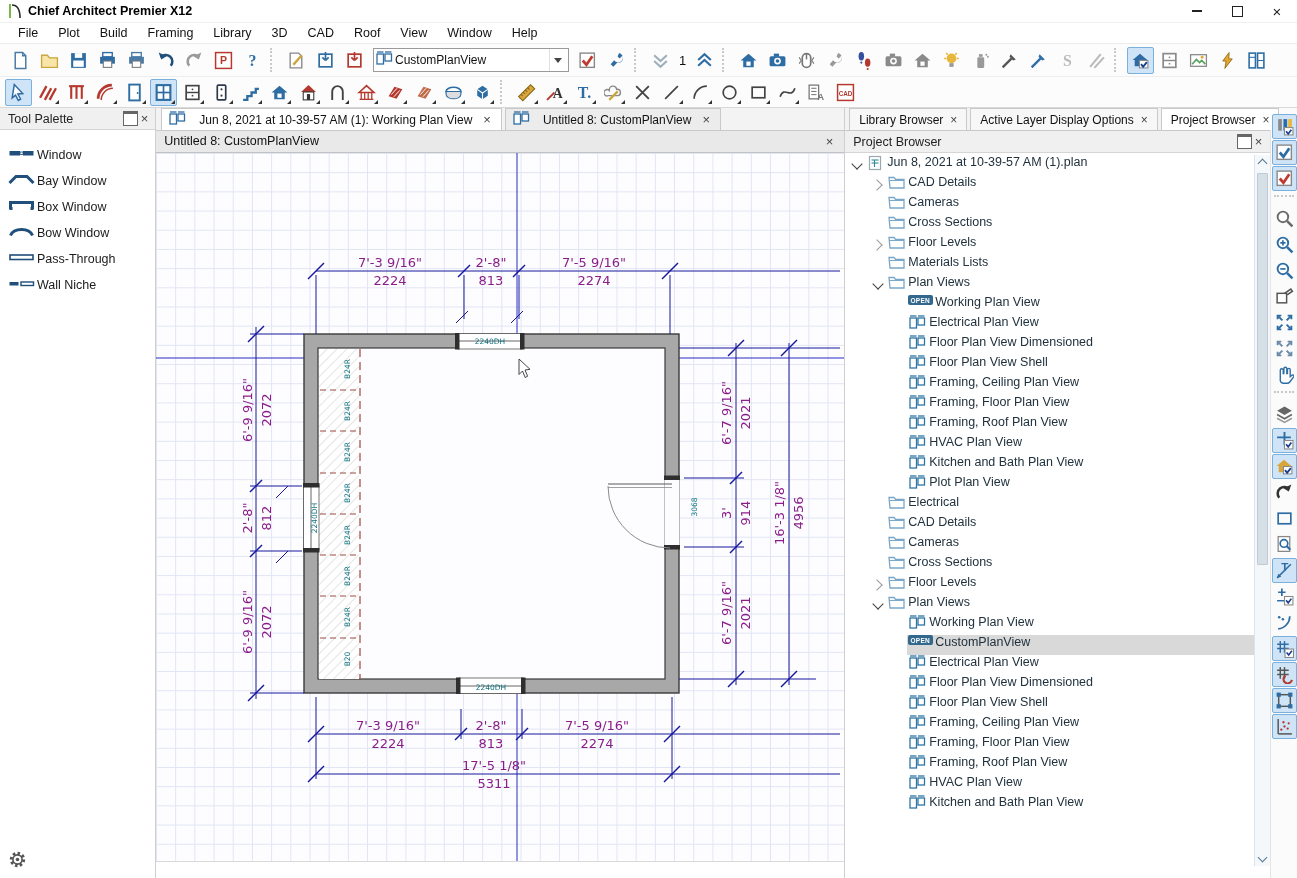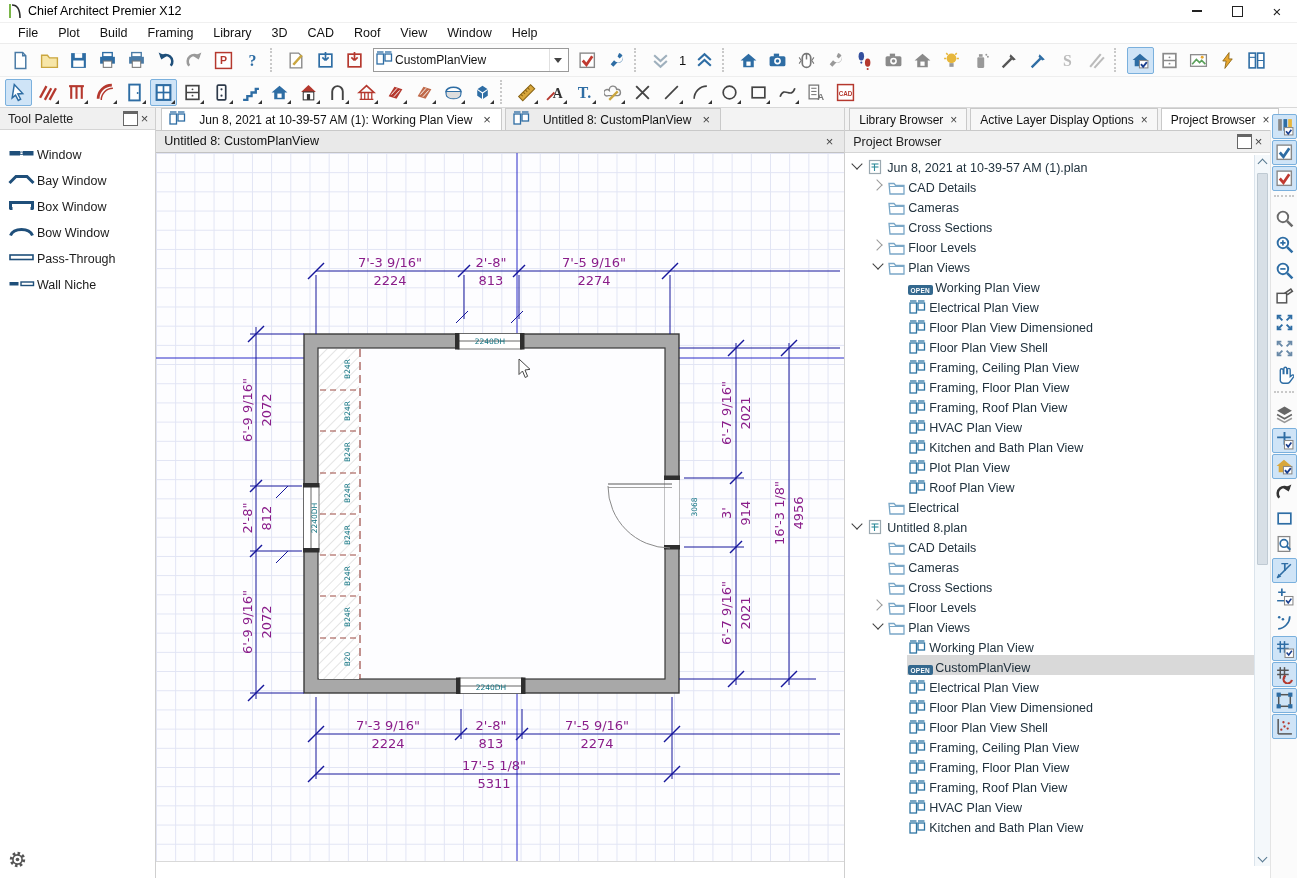--- a/index.html
+++ b/index.html
@@ -1,21 +1,21 @@
 <!DOCTYPE html>
 <html><head>
 <meta charset="utf-8">
 <style>
   html,body{margin:0;padding:0;}
   body{width:1297px;height:878px;overflow:hidden;font-family:"Liberation Sans","DejaVu Sans",sans-serif;font-size:12px;color:#1c1c1c;background:#fff;-webkit-font-smoothing:antialiased;}
   .app{position:relative;width:1297px;height:878px;background:#fff;}
   
   .titlebar{height:22px;display:flex;align-items:center;background:#fff;border-bottom:1px solid #f0f0f0;}
   .titlebar .logo{margin:0 6px 0 8px;display:flex;align-items:center;}
-  .titlebar .title{font-size:12.5px;color:#000;}
+  .titlebar .title{font-size:12.5px;color:#000;font-weight:bold;}
   .wincontrols{margin-left:auto;display:flex;align-items:center;height:100%;}
   .wbtn{width:40px;height:100%;display:flex;align-items:center;justify-content:center;color:#222;}
   .wbtn .sq{width:9px;height:9px;border:1.2px solid #222;}
   .wbtn .mn{width:10px;height:1.5px;background:#222;}
   .wbtn.close{font-size:15px;}
   
   .menubar{height:20px;display:flex;align-items:center;background:#fff;padding-left:8px;border-bottom:1px solid #ececec;}
   .menu-item{padding:2px 10px;font-size:12.5px;color:#111;}
   
   .tb{display:flex;align-items:center;background:#fcfcfc;}
@@ -63,21 +63,21 @@
   .phead .sp{flex:1;}
   .treewrap{position:relative;flex:1;overflow:hidden;}
   .tree{position:absolute;left:0;top:2px;right:16px;bottom:0;overflow:hidden;}
   .trow{display:flex;align-items:center;height:20px;white-space:nowrap;}
   .trow .exp{width:16px;display:flex;align-items:center;justify-content:center;}
   .chev-d{width:7px;height:7px;border-right:1.6px solid #3f3f3f;border-bottom:1.6px solid #3f3f3f;transform:rotate(45deg);margin-top:-3px;}
   .chev-r{width:7px;height:7px;border-right:1.4px solid #9a9a9a;border-bottom:1.4px solid #9a9a9a;transform:rotate(-45deg);margin-left:-2px;}
   .trow .ticn{width:20px;display:flex;align-items:center;justify-content:center;flex:none;}
   .trow .tlab{font-size:12.5px;color:#21323e;padding:0 4px 0 2px;}
   .trow.sel .selband{background:#d9d9d9;}
-  .selband{display:flex;align-items:flex-end;height:20px;flex:1;}
+  .selband{display:flex;align-items:flex-start;height:20px;flex:1;}
   .openbadge{font-size:6.5px;font-weight:bold;color:#fff;background:#33688e;border-radius:2px;padding:1.5px 2.5px;letter-spacing:.3px;}
   .vscroll{position:absolute;top:2px;right:0;width:15px;bottom:16px;background:#f4f8fb;border-left:1px solid #dbe4ec;}
   .vscroll .thumb{position:absolute;left:2px;right:2px;top:18px;height:390px;background:#d7dfe6;border:1px solid #bfcad3;border-radius:1px;}
   .varr{position:absolute;left:0;width:15px;height:14px;display:flex;align-items:center;justify-content:center;}
   .varr.up{top:0;}  .varr.dn{bottom:0;}
   .varr i{width:6px;height:6px;border-right:1.5px solid #54778f;border-bottom:1.5px solid #54778f;}
   .varr.up i{transform:rotate(-135deg);margin-top:3px;}
   .varr.dn i{transform:rotate(45deg);margin-bottom:3px;}
   
   .sidebar{width:26px;background:#fbfbfb;border-left:1px solid #e4e4e4;display:flex;flex-direction:column;align-items:center;padding-top:6px;}
@@ -912,223 +912,202 @@
                   <svg width="17" height="14" viewBox="0 0 17 14">
                     <path d="M1 2.5 h5 l1.7 2 h8.3 v8.5 h-14z" fill="#fff" stroke="#7aa7c7" stroke-width="1.3"></path>
                     <path d="M1 5.5 h15" stroke="#7aa7c7" stroke-width="1"></path>
                   </svg>
                 </span>
                 <span class="tlab">Floor Levels</span>
               </span>
             </div>
             <div class="trow">
               <span style="width: 25px; flex: 0 0 auto;"></span>
-              <span class="exp">
-                <i class="chev-d"></i>
-              </span>
+              <span class="exp"></span>
               <span class="selband">
                 <span class="ticn">
                   <svg width="17" height="14" viewBox="0 0 17 14">
                     <path d="M1 2.5 h5 l1.7 2 h8.3 v8.5 h-14z" fill="#fff" stroke="#7aa7c7" stroke-width="1.3"></path>
                     <path d="M1 5.5 h15" stroke="#7aa7c7" stroke-width="1"></path>
                   </svg>
                 </span>
-                <span class="tlab">Plan Views</span>
-              </span>
-            </div>
-            <div class="trow">
-              <span style="width: 46px; flex: 0 0 auto;"></span>
-              <span class="exp"></span>
-              <span class="selband">
-                <span class="ticn" style="width: 26px;">
-                  <span class="openbadge">OPEN</span>
-                </span>
-                <span class="tlab">Working Plan View</span>
-              </span>
-            </div>
-            <div class="trow">
-              <span style="width: 46px; flex: 0 0 auto;"></span>
-              <span class="exp"></span>
-              <span class="selband">
-                <span class="ticn">
-                  <svg width="17" height="15" viewBox="0 0 17 15">
-                    <rect x="1" y="3" width="6.5" height="10" fill="#fff" stroke="#2e75a3" stroke-width="1.3"></rect>
-                    <rect x="9" y="3" width="6.5" height="7" fill="#fff" stroke="#2e75a3" stroke-width="1.3"></rect>
-                    <line x1="1" y1="1" x2="7.5" y2="1" stroke="#2e75a3" stroke-width="1.3"></line>
-                    <line x1="9" y1="1" x2="15.5" y2="1" stroke="#2e75a3" stroke-width="1.3"></line>
-                  </svg>
-                </span>
-                <span class="tlab">Electrical Plan View</span>
-              </span>
-            </div>
-            <div class="trow">
-              <span style="width: 46px; flex: 0 0 auto;"></span>
-              <span class="exp"></span>
-              <span class="selband">
-                <span class="ticn">
-                  <svg width="17" height="15" viewBox="0 0 17 15">
-                    <rect x="1" y="3" width="6.5" height="10" fill="#fff" stroke="#2e75a3" stroke-width="1.3"></rect>
-                    <rect x="9" y="3" width="6.5" height="7" fill="#fff" stroke="#2e75a3" stroke-width="1.3"></rect>
-                    <line x1="1" y1="1" x2="7.5" y2="1" stroke="#2e75a3" stroke-width="1.3"></line>
-                    <line x1="9" y1="1" x2="15.5" y2="1" stroke="#2e75a3" stroke-width="1.3"></line>
-                  </svg>
-                </span>
-                <span class="tlab">Floor Plan View Dimensioned</span>
-              </span>
-            </div>
-            <div class="trow">
-              <span style="width: 46px; flex: 0 0 auto;"></span>
-              <span class="exp"></span>
-              <span class="selband">
-                <span class="ticn">
-                  <svg width="17" height="15" viewBox="0 0 17 15">
-                    <rect x="1" y="3" width="6.5" height="10" fill="#fff" stroke="#2e75a3" stroke-width="1.3"></rect>
-                    <rect x="9" y="3" width="6.5" height="7" fill="#fff" stroke="#2e75a3" stroke-width="1.3"></rect>
-                    <line x1="1" y1="1" x2="7.5" y2="1" stroke="#2e75a3" stroke-width="1.3"></line>
-                    <line x1="9" y1="1" x2="15.5" y2="1" stroke="#2e75a3" stroke-width="1.3"></line>
-                  </svg>
-                </span>
-                <span class="tlab">Floor Plan View Shell</span>
-              </span>
-            </div>
-            <div class="trow">
-              <span style="width: 46px; flex: 0 0 auto;"></span>
-              <span class="exp"></span>
-              <span class="selband">
-                <span class="ticn">
-                  <svg width="17" height="15" viewBox="0 0 17 15">
-                    <rect x="1" y="3" width="6.5" height="10" fill="#fff" stroke="#2e75a3" stroke-width="1.3"></rect>
-                    <rect x="9" y="3" width="6.5" height="7" fill="#fff" stroke="#2e75a3" stroke-width="1.3"></rect>
-                    <line x1="1" y1="1" x2="7.5" y2="1" stroke="#2e75a3" stroke-width="1.3"></line>
-                    <line x1="9" y1="1" x2="15.5" y2="1" stroke="#2e75a3" stroke-width="1.3"></line>
-                  </svg>
-                </span>
-                <span class="tlab">Framing, Ceiling Plan View</span>
-              </span>
-            </div>
-            <div class="trow">
-              <span style="width: 46px; flex: 0 0 auto;"></span>
-              <span class="exp"></span>
-              <span class="selband">
-                <span class="ticn">
-                  <svg width="17" height="15" viewBox="0 0 17 15">
-                    <rect x="1" y="3" width="6.5" height="10" fill="#fff" stroke="#2e75a3" stroke-width="1.3"></rect>
-                    <rect x="9" y="3" width="6.5" height="7" fill="#fff" stroke="#2e75a3" stroke-width="1.3"></rect>
-                    <line x1="1" y1="1" x2="7.5" y2="1" stroke="#2e75a3" stroke-width="1.3"></line>
-                    <line x1="9" y1="1" x2="15.5" y2="1" stroke="#2e75a3" stroke-width="1.3"></line>
-                  </svg>
-                </span>
-                <span class="tlab">Framing, Floor Plan View</span>
-              </span>
-            </div>
-            <div class="trow">
-              <span style="width: 46px; flex: 0 0 auto;"></span>
-              <span class="exp"></span>
-              <span class="selband">
-                <span class="ticn">
-                  <svg width="17" height="15" viewBox="0 0 17 15">
-                    <rect x="1" y="3" width="6.5" height="10" fill="#fff" stroke="#2e75a3" stroke-width="1.3"></rect>
-                    <rect x="9" y="3" width="6.5" height="7" fill="#fff" stroke="#2e75a3" stroke-width="1.3"></rect>
-                    <line x1="1" y1="1" x2="7.5" y2="1" stroke="#2e75a3" stroke-width="1.3"></line>
-                    <line x1="9" y1="1" x2="15.5" y2="1" stroke="#2e75a3" stroke-width="1.3"></line>
-                  </svg>
-                </span>
-                <span class="tlab">Framing, Roof Plan View</span>
-              </span>
-            </div>
-            <div class="trow">
-              <span style="width: 46px; flex: 0 0 auto;"></span>
-              <span class="exp"></span>
-              <span class="selband">
-                <span class="ticn">
-                  <svg width="17" height="15" viewBox="0 0 17 15">
-                    <rect x="1" y="3" width="6.5" height="10" fill="#fff" stroke="#2e75a3" stroke-width="1.3"></rect>
-                    <rect x="9" y="3" width="6.5" height="7" fill="#fff" stroke="#2e75a3" stroke-width="1.3"></rect>
-                    <line x1="1" y1="1" x2="7.5" y2="1" stroke="#2e75a3" stroke-width="1.3"></line>
-                    <line x1="9" y1="1" x2="15.5" y2="1" stroke="#2e75a3" stroke-width="1.3"></line>
-                  </svg>
-                </span>
-                <span class="tlab">HVAC Plan View</span>
-              </span>
-            </div>
-            <div class="trow">
-              <span style="width: 46px; flex: 0 0 auto;"></span>
-              <span class="exp"></span>
-              <span class="selband">
-                <span class="ticn">
-                  <svg width="17" height="15" viewBox="0 0 17 15">
-                    <rect x="1" y="3" width="6.5" height="10" fill="#fff" stroke="#2e75a3" stroke-width="1.3"></rect>
-                    <rect x="9" y="3" width="6.5" height="7" fill="#fff" stroke="#2e75a3" stroke-width="1.3"></rect>
-                    <line x1="1" y1="1" x2="7.5" y2="1" stroke="#2e75a3" stroke-width="1.3"></line>
-                    <line x1="9" y1="1" x2="15.5" y2="1" stroke="#2e75a3" stroke-width="1.3"></line>
-                  </svg>
-                </span>
-                <span class="tlab">Kitchen and Bath Plan View</span>
-              </span>
-            </div>
-            <div class="trow">
-              <span style="width: 46px; flex: 0 0 auto;"></span>
-              <span class="exp"></span>
-              <span class="selband">
-                <span class="ticn">
-                  <svg width="17" height="15" viewBox="0 0 17 15">
-                    <rect x="1" y="3" width="6.5" height="10" fill="#fff" stroke="#2e75a3" stroke-width="1.3"></rect>
-                    <rect x="9" y="3" width="6.5" height="7" fill="#fff" stroke="#2e75a3" stroke-width="1.3"></rect>
-                    <line x1="1" y1="1" x2="7.5" y2="1" stroke="#2e75a3" stroke-width="1.3"></line>
-                    <line x1="9" y1="1" x2="15.5" y2="1" stroke="#2e75a3" stroke-width="1.3"></line>
-                  </svg>
-                </span>
-                <span class="tlab">Plot Plan View</span>
-              </span>
-            </div>
-            <div class="trow">
-              <span style="width: 46px; flex: 0 0 auto;"></span>
-              <span class="exp"></span>
-              <span class="selband">
-                <span class="ticn">
-                  <svg width="17" height="15" viewBox="0 0 17 15">
-                    <rect x="1" y="3" width="6.5" height="10" fill="#fff" stroke="#2e75a3" stroke-width="1.3"></rect>
-                    <rect x="9" y="3" width="6.5" height="7" fill="#fff" stroke="#2e75a3" stroke-width="1.3"></rect>
-                    <line x1="1" y1="1" x2="7.5" y2="1" stroke="#2e75a3" stroke-width="1.3"></line>
-                    <line x1="9" y1="1" x2="15.5" y2="1" stroke="#2e75a3" stroke-width="1.3"></line>
-                  </svg>
-                </span>
-                <span class="tlab">Roof Plan View</span>
+                <span class="tlab">Materials Lists</span>
               </span>
             </div>
             <div class="trow">
               <span style="width: 25px; flex: 0 0 auto;"></span>
-              <span class="exp"></span>
+              <span class="exp">
+                <i class="chev-d"></i>
+              </span>
               <span class="selband">
                 <span class="ticn">
                   <svg width="17" height="14" viewBox="0 0 17 14">
                     <path d="M1 2.5 h5 l1.7 2 h8.3 v8.5 h-14z" fill="#fff" stroke="#7aa7c7" stroke-width="1.3"></path>
                     <path d="M1 5.5 h15" stroke="#7aa7c7" stroke-width="1"></path>
                   </svg>
                 </span>
+                <span class="tlab">Plan Views</span>
+              </span>
+            </div>
+            <div class="trow">
+              <span style="width: 46px; flex: 0 0 auto;"></span>
+              <span class="exp"></span>
+              <span class="selband">
+                <span class="ticn" style="width: 26px;">
+                  <span class="openbadge">OPEN</span>
+                </span>
+                <span class="tlab">Working Plan View</span>
+              </span>
+            </div>
+            <div class="trow">
+              <span style="width: 46px; flex: 0 0 auto;"></span>
+              <span class="exp"></span>
+              <span class="selband">
+                <span class="ticn">
+                  <svg width="17" height="15" viewBox="0 0 17 15">
+                    <rect x="1" y="3" width="6.5" height="10" fill="#fff" stroke="#2e75a3" stroke-width="1.3"></rect>
+                    <rect x="9" y="3" width="6.5" height="7" fill="#fff" stroke="#2e75a3" stroke-width="1.3"></rect>
+                    <line x1="1" y1="1" x2="7.5" y2="1" stroke="#2e75a3" stroke-width="1.3"></line>
+                    <line x1="9" y1="1" x2="15.5" y2="1" stroke="#2e75a3" stroke-width="1.3"></line>
+                  </svg>
+                </span>
+                <span class="tlab">Electrical Plan View</span>
+              </span>
+            </div>
+            <div class="trow">
+              <span style="width: 46px; flex: 0 0 auto;"></span>
+              <span class="exp"></span>
+              <span class="selband">
+                <span class="ticn">
+                  <svg width="17" height="15" viewBox="0 0 17 15">
+                    <rect x="1" y="3" width="6.5" height="10" fill="#fff" stroke="#2e75a3" stroke-width="1.3"></rect>
+                    <rect x="9" y="3" width="6.5" height="7" fill="#fff" stroke="#2e75a3" stroke-width="1.3"></rect>
+                    <line x1="1" y1="1" x2="7.5" y2="1" stroke="#2e75a3" stroke-width="1.3"></line>
+                    <line x1="9" y1="1" x2="15.5" y2="1" stroke="#2e75a3" stroke-width="1.3"></line>
+                  </svg>
+                </span>
+                <span class="tlab">Floor Plan View Dimensioned</span>
+              </span>
+            </div>
+            <div class="trow">
+              <span style="width: 46px; flex: 0 0 auto;"></span>
+              <span class="exp"></span>
+              <span class="selband">
+                <span class="ticn">
+                  <svg width="17" height="15" viewBox="0 0 17 15">
+                    <rect x="1" y="3" width="6.5" height="10" fill="#fff" stroke="#2e75a3" stroke-width="1.3"></rect>
+                    <rect x="9" y="3" width="6.5" height="7" fill="#fff" stroke="#2e75a3" stroke-width="1.3"></rect>
+                    <line x1="1" y1="1" x2="7.5" y2="1" stroke="#2e75a3" stroke-width="1.3"></line>
+                    <line x1="9" y1="1" x2="15.5" y2="1" stroke="#2e75a3" stroke-width="1.3"></line>
+                  </svg>
+                </span>
+                <span class="tlab">Floor Plan View Shell</span>
+              </span>
+            </div>
+            <div class="trow">
+              <span style="width: 46px; flex: 0 0 auto;"></span>
+              <span class="exp"></span>
+              <span class="selband">
+                <span class="ticn">
+                  <svg width="17" height="15" viewBox="0 0 17 15">
+                    <rect x="1" y="3" width="6.5" height="10" fill="#fff" stroke="#2e75a3" stroke-width="1.3"></rect>
+                    <rect x="9" y="3" width="6.5" height="7" fill="#fff" stroke="#2e75a3" stroke-width="1.3"></rect>
+                    <line x1="1" y1="1" x2="7.5" y2="1" stroke="#2e75a3" stroke-width="1.3"></line>
+                    <line x1="9" y1="1" x2="15.5" y2="1" stroke="#2e75a3" stroke-width="1.3"></line>
+                  </svg>
+                </span>
+                <span class="tlab">Framing, Ceiling Plan View</span>
+              </span>
+            </div>
+            <div class="trow">
+              <span style="width: 46px; flex: 0 0 auto;"></span>
+              <span class="exp"></span>
+              <span class="selband">
+                <span class="ticn">
+                  <svg width="17" height="15" viewBox="0 0 17 15">
+                    <rect x="1" y="3" width="6.5" height="10" fill="#fff" stroke="#2e75a3" stroke-width="1.3"></rect>
+                    <rect x="9" y="3" width="6.5" height="7" fill="#fff" stroke="#2e75a3" stroke-width="1.3"></rect>
+                    <line x1="1" y1="1" x2="7.5" y2="1" stroke="#2e75a3" stroke-width="1.3"></line>
+                    <line x1="9" y1="1" x2="15.5" y2="1" stroke="#2e75a3" stroke-width="1.3"></line>
+                  </svg>
+                </span>
+                <span class="tlab">Framing, Floor Plan View</span>
+              </span>
+            </div>
+            <div class="trow">
+              <span style="width: 46px; flex: 0 0 auto;"></span>
+              <span class="exp"></span>
+              <span class="selband">
+                <span class="ticn">
+                  <svg width="17" height="15" viewBox="0 0 17 15">
+                    <rect x="1" y="3" width="6.5" height="10" fill="#fff" stroke="#2e75a3" stroke-width="1.3"></rect>
+                    <rect x="9" y="3" width="6.5" height="7" fill="#fff" stroke="#2e75a3" stroke-width="1.3"></rect>
+                    <line x1="1" y1="1" x2="7.5" y2="1" stroke="#2e75a3" stroke-width="1.3"></line>
+                    <line x1="9" y1="1" x2="15.5" y2="1" stroke="#2e75a3" stroke-width="1.3"></line>
+                  </svg>
+                </span>
+                <span class="tlab">Framing, Roof Plan View</span>
+              </span>
+            </div>
+            <div class="trow">
+              <span style="width: 46px; flex: 0 0 auto;"></span>
+              <span class="exp"></span>
+              <span class="selband">
+                <span class="ticn">
+                  <svg width="17" height="15" viewBox="0 0 17 15">
+                    <rect x="1" y="3" width="6.5" height="10" fill="#fff" stroke="#2e75a3" stroke-width="1.3"></rect>
+                    <rect x="9" y="3" width="6.5" height="7" fill="#fff" stroke="#2e75a3" stroke-width="1.3"></rect>
+                    <line x1="1" y1="1" x2="7.5" y2="1" stroke="#2e75a3" stroke-width="1.3"></line>
+                    <line x1="9" y1="1" x2="15.5" y2="1" stroke="#2e75a3" stroke-width="1.3"></line>
+                  </svg>
+                </span>
+                <span class="tlab">HVAC Plan View</span>
+              </span>
+            </div>
+            <div class="trow">
+              <span style="width: 46px; flex: 0 0 auto;"></span>
+              <span class="exp"></span>
+              <span class="selband">
+                <span class="ticn">
+                  <svg width="17" height="15" viewBox="0 0 17 15">
+                    <rect x="1" y="3" width="6.5" height="10" fill="#fff" stroke="#2e75a3" stroke-width="1.3"></rect>
+                    <rect x="9" y="3" width="6.5" height="7" fill="#fff" stroke="#2e75a3" stroke-width="1.3"></rect>
+                    <line x1="1" y1="1" x2="7.5" y2="1" stroke="#2e75a3" stroke-width="1.3"></line>
+                    <line x1="9" y1="1" x2="15.5" y2="1" stroke="#2e75a3" stroke-width="1.3"></line>
+                  </svg>
+                </span>
+                <span class="tlab">Kitchen and Bath Plan View</span>
+              </span>
+            </div>
+            <div class="trow">
+              <span style="width: 46px; flex: 0 0 auto;"></span>
+              <span class="exp"></span>
+              <span class="selband">
+                <span class="ticn">
+                  <svg width="17" height="15" viewBox="0 0 17 15">
+                    <rect x="1" y="3" width="6.5" height="10" fill="#fff" stroke="#2e75a3" stroke-width="1.3"></rect>
+                    <rect x="9" y="3" width="6.5" height="7" fill="#fff" stroke="#2e75a3" stroke-width="1.3"></rect>
+                    <line x1="1" y1="1" x2="7.5" y2="1" stroke="#2e75a3" stroke-width="1.3"></line>
+                    <line x1="9" y1="1" x2="15.5" y2="1" stroke="#2e75a3" stroke-width="1.3"></line>
+                  </svg>
+                </span>
+                <span class="tlab">Plot Plan View</span>
+              </span>
+            </div>
+            <div class="trow">
+              <span style="width: 25px; flex: 0 0 auto;"></span>
+              <span class="exp"></span>
+              <span class="selband">
+                <span class="ticn">
+                  <svg width="17" height="14" viewBox="0 0 17 14">
+                    <path d="M1 2.5 h5 l1.7 2 h8.3 v8.5 h-14z" fill="#fff" stroke="#7aa7c7" stroke-width="1.3"></path>
+                    <path d="M1 5.5 h15" stroke="#7aa7c7" stroke-width="1"></path>
+                  </svg>
+                </span>
                 <span class="tlab">Electrical</span>
-              </span>
-            </div>
-            <div class="trow">
-              <span style="width: 4px; flex: 0 0 auto;"></span>
-              <span class="exp">
-                <i class="chev-d"></i>
-              </span>
-              <span class="selband">
-                <span class="ticn">
-                  <svg width="16" height="16" viewBox="0 0 16 16">
-                    <rect x="2.5" y="1.5" width="11" height="13" fill="#fff" stroke="#9aa8b0" stroke-width="1.2"></rect>
-                    <g stroke="#2e8a9a" stroke-width="1.1">
-                      <line x1="4.5" y1="5" x2="11.5" y2="5"></line>
-                      <line x1="4.5" y1="8" x2="11.5" y2="8"></line>
-                      <line x1="7.5" y1="5" x2="7.5" y2="12"></line>
-                    </g>
-                  </svg>
-                </span>
-                <span class="tlab">Untitled 8.plan</span>
               </span>
             </div>
             <div class="trow">
               <span style="width: 25px; flex: 0 0 auto;"></span>
               <span class="exp"></span>
               <span class="selband">
                 <span class="ticn">
                   <svg width="17" height="14" viewBox="0 0 17 14">
                     <path d="M1 2.5 h5 l1.7 2 h8.3 v8.5 h-14z" fill="#fff" stroke="#7aa7c7" stroke-width="1.3"></path>
                     <path d="M1 5.5 h15" stroke="#7aa7c7" stroke-width="1"></path>

